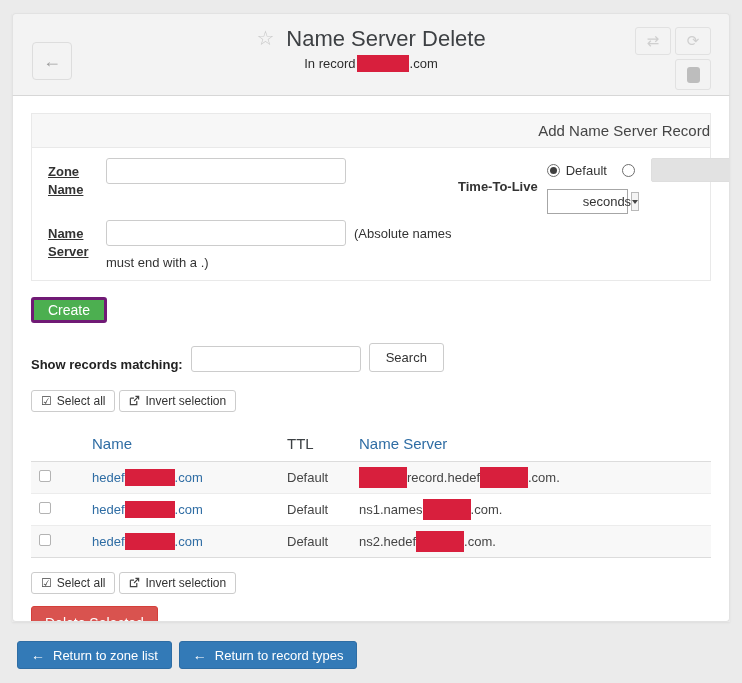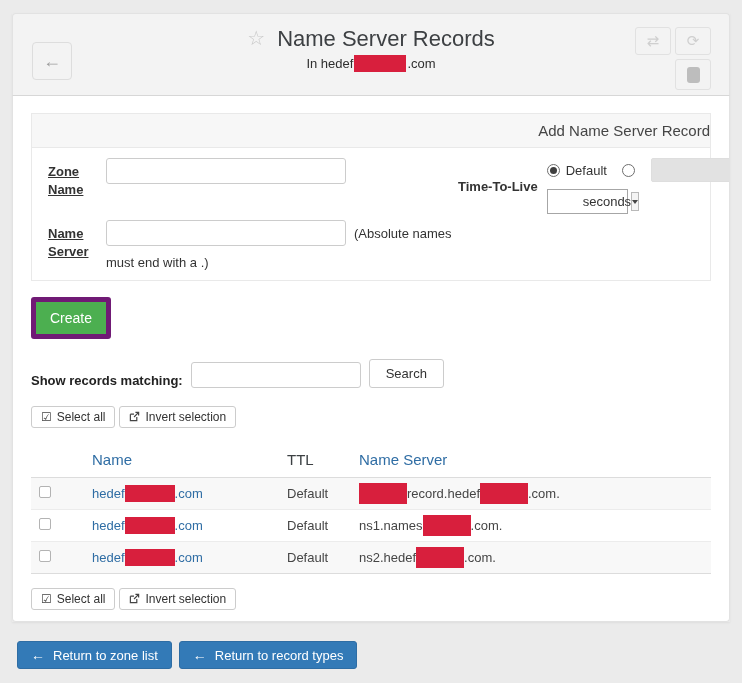--- a/index.html
+++ b/index.html
@@ -55,22 +55,22 @@
   .dis-input { width:86px; height:24px; background:#e2e2e2; border:1px solid #dedede; border-radius:2px; margin-left:16px; }
   .select { margin-top:7px; display:inline-flex; border:1px solid #a6a6a6; background:#fff; height:25px;
             align-items:center; width:81px; justify-content:space-between; cursor:pointer; }
   .stext { font-size:13px; color:#333; padding-left:8px;margin-left:27px; }
   .caret-box { width:16px; height:19px; border:1px solid #b9b9b9; margin-right:2px; background:#f4f4f4;
                display:flex; align-items:center; justify-content:center; }
   .caret-box::after { content:""; border-left:3.5px solid transparent; border-right:3.5px solid transparent;
                border-top:4px solid #444; }
 
   button { font-family:"Liberation Sans", sans-serif; cursor:pointer; }
-  .create-btn { margin-top:16px; background:#4caf50; border:5px solid #701a75; color:#fff; font-size:14px;
-                padding:8px 14px; border-radius:3px; }
+  .create-btn { margin-top:16px; background:#4caf50; border:3px solid #701a75; color:#fff; font-size:14px;
+                padding:2px 14px; border-radius:3px; }
   .search-row { margin-top:20px; display:flex; align-items:flex-end; }
   .search-label { font-weight:bold; font-size:13px; color:#222; }
   .search-row input.txt { width:170px; margin-left:8px; }
   .search-btn { margin-left:8px; background:#fff; border:1px solid #ccc; border-radius:3px; font-size:13px;
                 color:#333; padding:6px 16px; }
   .selrow { margin-top:18px; display:flex; gap:4px; }
   .selrow.second { margin-top:14px; }
   .sbtn { background:#fff; border:1px solid #ccc; border-radius:3px; font-size:12px; color:#333;
           padding:3px 9px; display:inline-flex; align-items:center; gap:5px; }
   .sbtn .g { font-size:12px; color:#444; line-height:12px; }
@@ -99,24 +99,24 @@
 <body>
 
 <div class="card">
 
   <div class="hdr">
     <div class="back-btn">
       <span>←</span>
     </div>
     <div class="hdr-center">
       <div class="title-line">
-        <span class="star">☆</span><span>Name Server Records</span>
+        <span class="star">☆</span><span>Name Server Delete</span>
       </div>
       <div class="subtitle">
-        <span>In hedef</span><span class="redact sub"></span><span>.com</span>
+        <span>In record</span><span class="redact sub"></span><span>.com</span>
       </div>
     </div>
     <div class="hdr-actions">
       <div class="arow">
         <div class="abtn">
           <span>⇄</span>
         </div>
         <div class="abtn">
           <span>⟳</span>
         </div>

